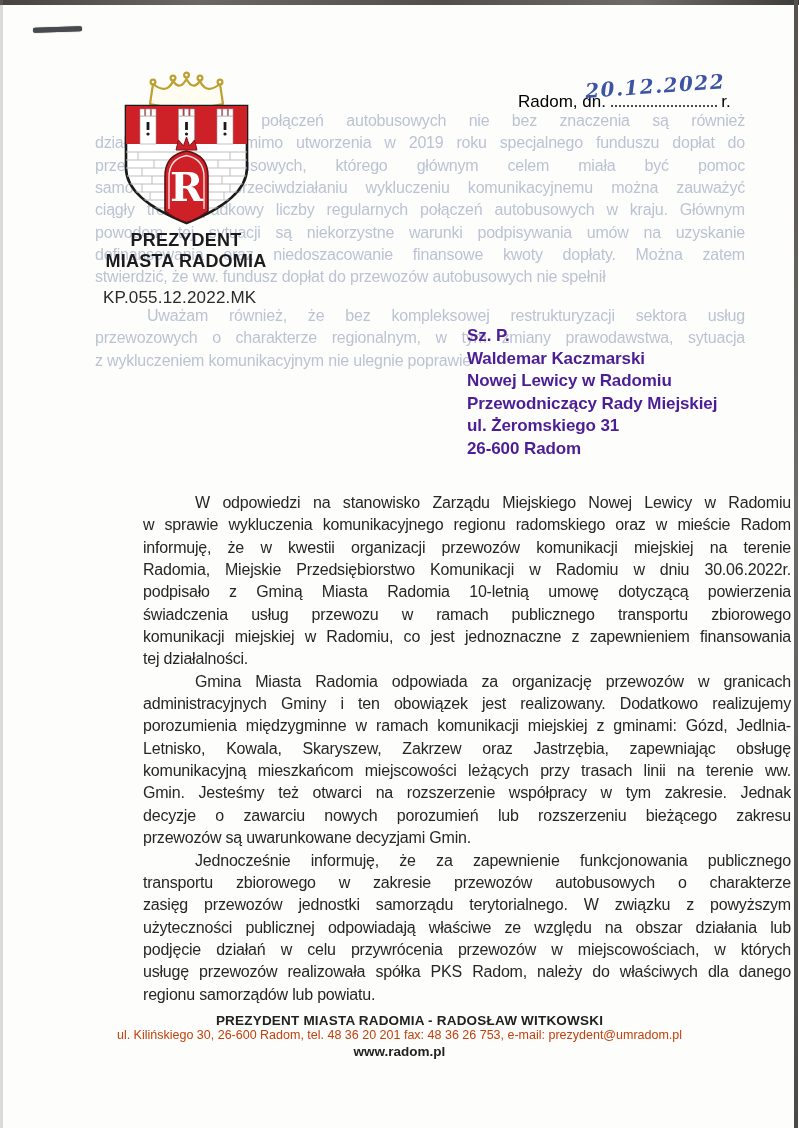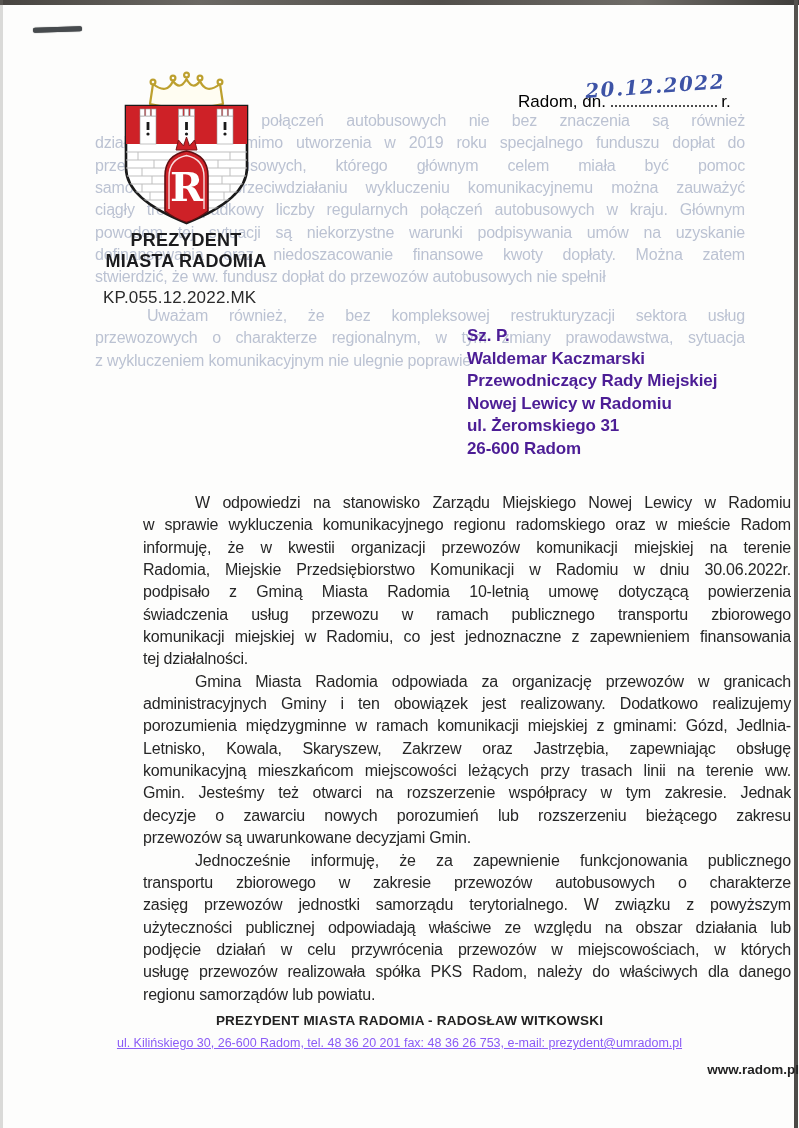--- a/index.html
+++ b/index.html
@@ -46,22 +46,22 @@
     letter-spacing:.2px;z-index:3;}
   
   .recipient{position:absolute;left:467px;top:325px;font-weight:bold;font-size:17px;
     line-height:22.6px;color:#4c1d95;z-index:3;letter-spacing:-.1px;}
   
   .body-text{position:absolute;left:95px;top:492px;width:648px;font-size:16px;
     line-height:22.35px;color:#262626;letter-spacing:-.2px;z-index:3;margin-left:48px;}
   
   .footer{position:absolute;left:0;right:0;top:1013px;text-align:center;z-index:3;color:#222;}
   .footer .f1{font-weight:bold;font-size:13.5px;letter-spacing:.2px;padding-left:20px;}
-  .footer .f2{font-size:12.5px;margin-top:8px;color:#8b5cf6;text-decoration:underline;}
-  .footer .f3{font-weight:bold;font-size:13.5px;margin-top:12px;text-align:right;}
+  .footer .f2{font-size:12.5px;margin-top:0;color:#c2410c;}
+  .footer .f3{font-weight:bold;font-size:13.5px;margin-top:2px;}
 </style>
 </head>
 <body>
 
 <div class="page">
 
   <div class="scan-top"></div>
   <div class="scan-right"></div>
   <div class="scan-left"></div>
   <div class="staple"></div>
@@ -171,22 +171,22 @@
   <div class="sender-title">
     <div>PREZYDENT</div>
     <div>MIASTA RADOMIA</div>
   </div>
 
   <div class="ref-number">KP.055.12.2022.MK</div>
 
   <div class="recipient">
     <div>Sz. P.</div>
     <div>Waldemar Kaczmarski</div>
+    <div>Nowej Lewicy w Radomiu</div>
     <div>Przewodniczący Rady Miejskiej</div>
-    <div>Nowej Lewicy w Radomiu</div>
     <div>ul. Żeromskiego 31</div>
     <div>26-600 Radom</div>
   </div>
 
   <div class="body-text" id="body-text">
       <div class="line first">W odpowiedzi na stanowisko Zarządu Miejskiego Nowej Lewicy w Radomiu</div>
       <div class="line">w sprawie wykluczenia komunikacyjnego regionu radomskiego oraz w mieście Radom</div>
       <div class="line">informuję, że w kwestii organizacji przewozów komunikacji miejskiej na terenie</div>
       <div class="line">Radomia, Miejskie Przedsiębiorstwo Komunikacji w Radomiu w dniu 30.06.2022r.</div>
       <div class="line">podpisało z Gminą Miasta Radomia 10-letnią umowę dotyczącą powierzenia</div>

